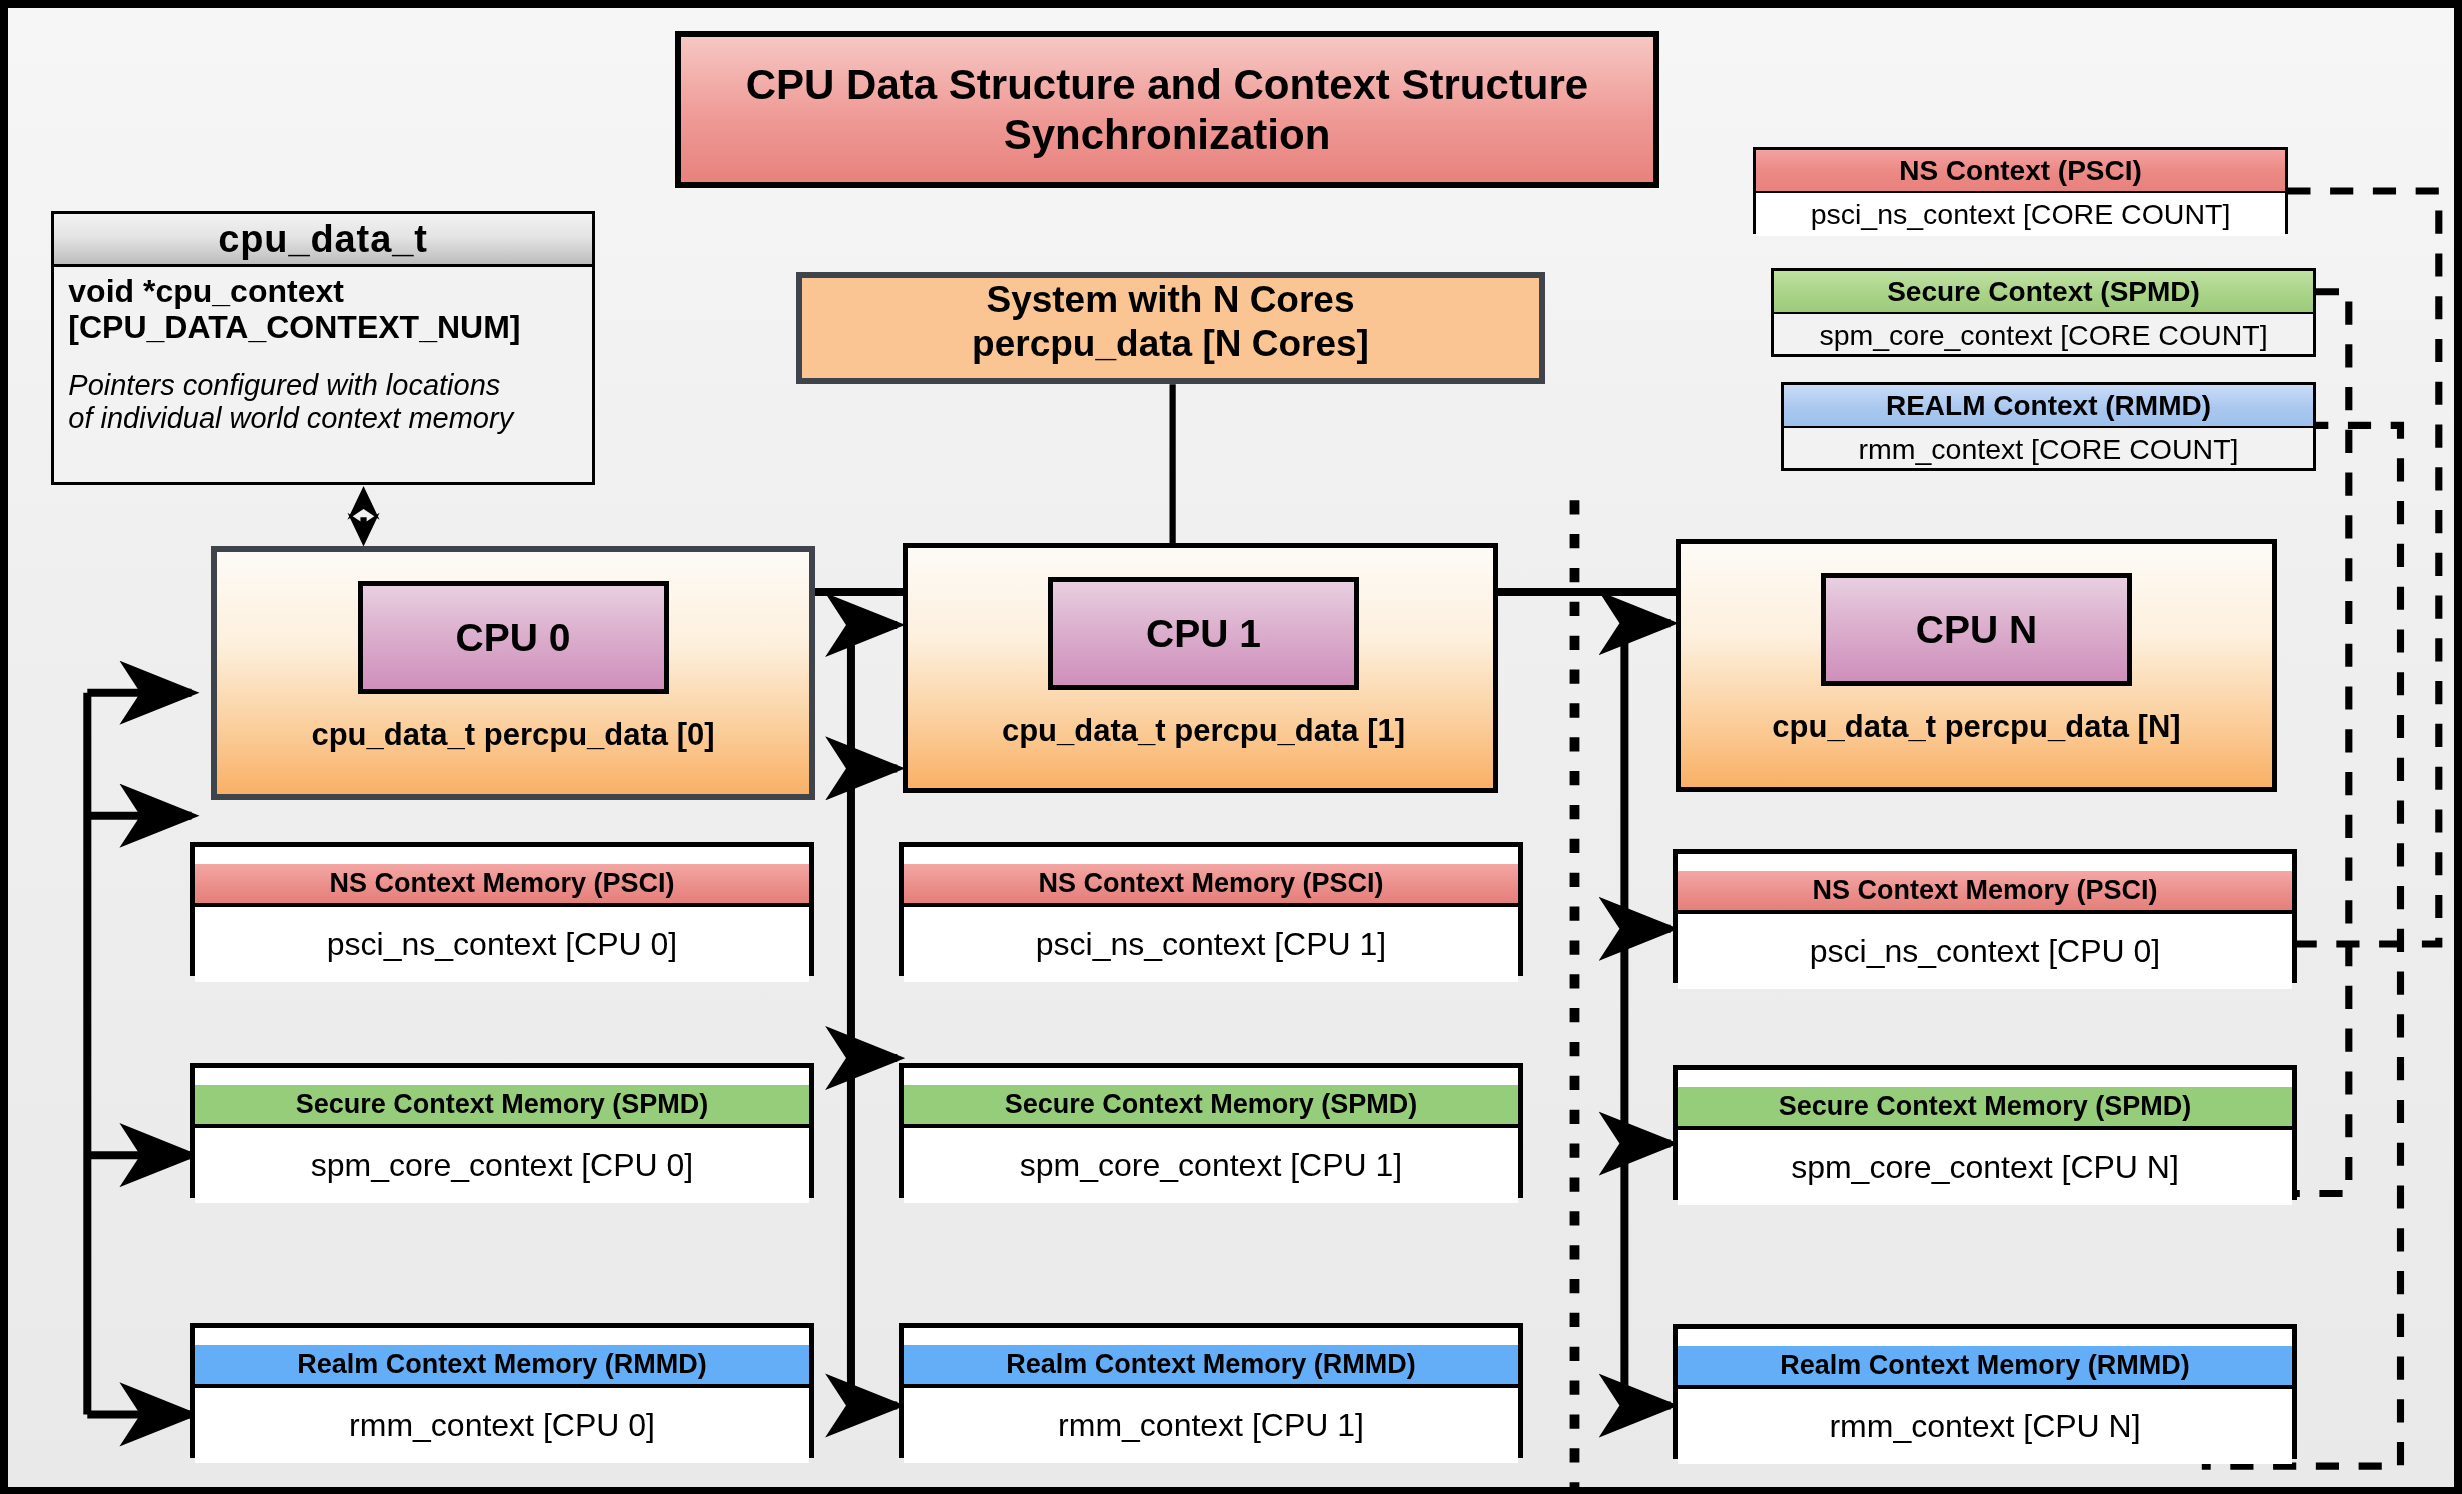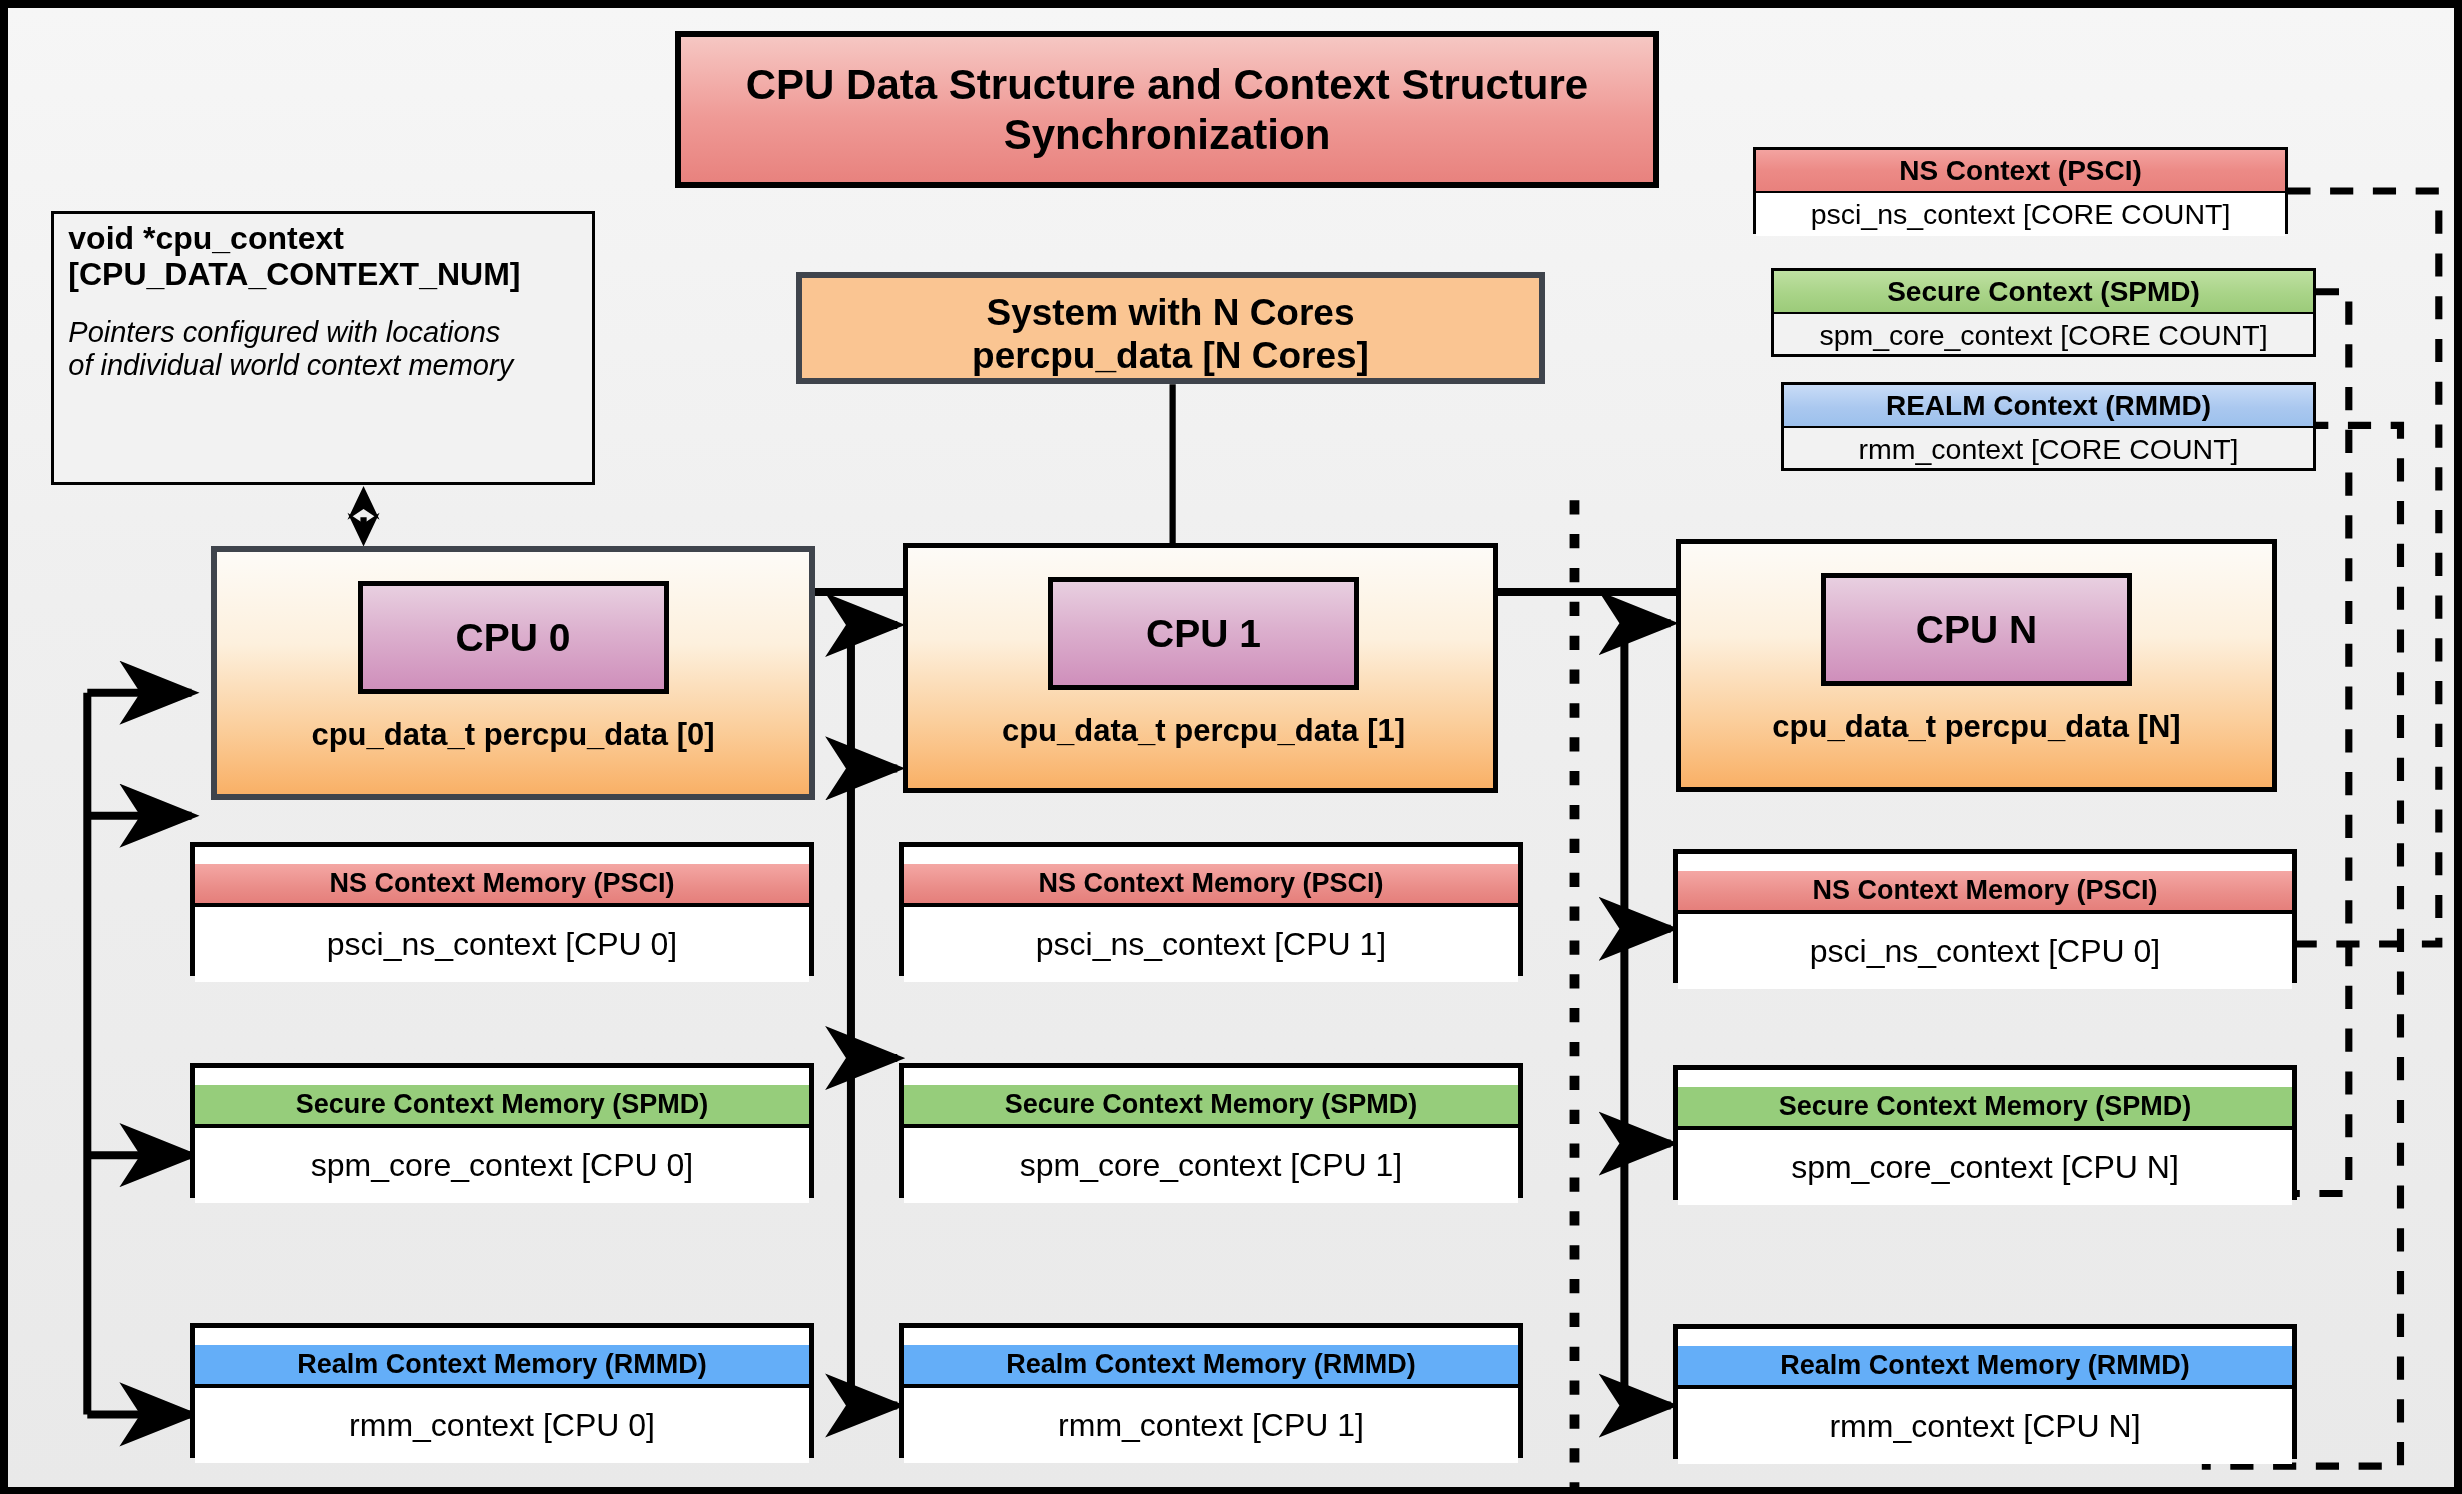--- a/index.html
+++ b/index.html
@@ -42,21 +42,21 @@
     font-size:38px;font-weight:bold;letter-spacing:0.9px;
   }
   .cpudata-body{padding:7.1px 14.3px 0 14.3px;}
   .cpudata-body .l1{font-size:32px;font-weight:bold;line-height:1.12;}
   .cpudata-body .l2{font-size:29px;font-style:italic;line-height:1.15;margin-top:23px;}
 
   
   .system-box{
     left:788px;top:264px;width:749px;height:112px;
     background:#fac592;border:6.2px solid #3f444c;
-    display:flex;flex-direction:column;align-items:center;justify-content:flex-end;
+    display:flex;flex-direction:column;align-items:center;justify-content:flex-start;
     font-size:37px;font-weight:bold;line-height:1.18;text-align:center;
   }
 
   
   .ctx-top{border:3.6px solid #000;background:#f2f2f2;}
   .ctx-top .hdr{
     height:41px;display:flex;align-items:center;justify-content:center;
     font-size:28px;font-weight:bold;border-bottom:2.7px solid #000;
   }
   .ctx-top .val{
@@ -170,20 +170,21 @@
       <path d="M2590,318 L2627,318 L2627,1330 L2466,1330"></path>
     </g>
     <g fill="none" stroke="#000" stroke-width="8" stroke-dasharray="26,22">
       <path d="M2578,468 L2685,468 L2685,1636 L2462,1636"></path>
     </g>
   </svg>
 
   <div class="box title-box">CPU Data Structure and Context Structure Synchronization</div>
 
   <div class="box cpudata">
+    <div class="cpudata-hdr">cpu_data_t</div>
     <div class="cpudata-body">
       <div class="l1">
         <div>void  *cpu_context</div>
         <div>[CPU_DATA_CONTEXT_NUM]</div>
       </div>
       <div class="l2">
         <div>Pointers configured with locations</div>
         <div>of individual world context memory</div>
       </div>
     </div>

